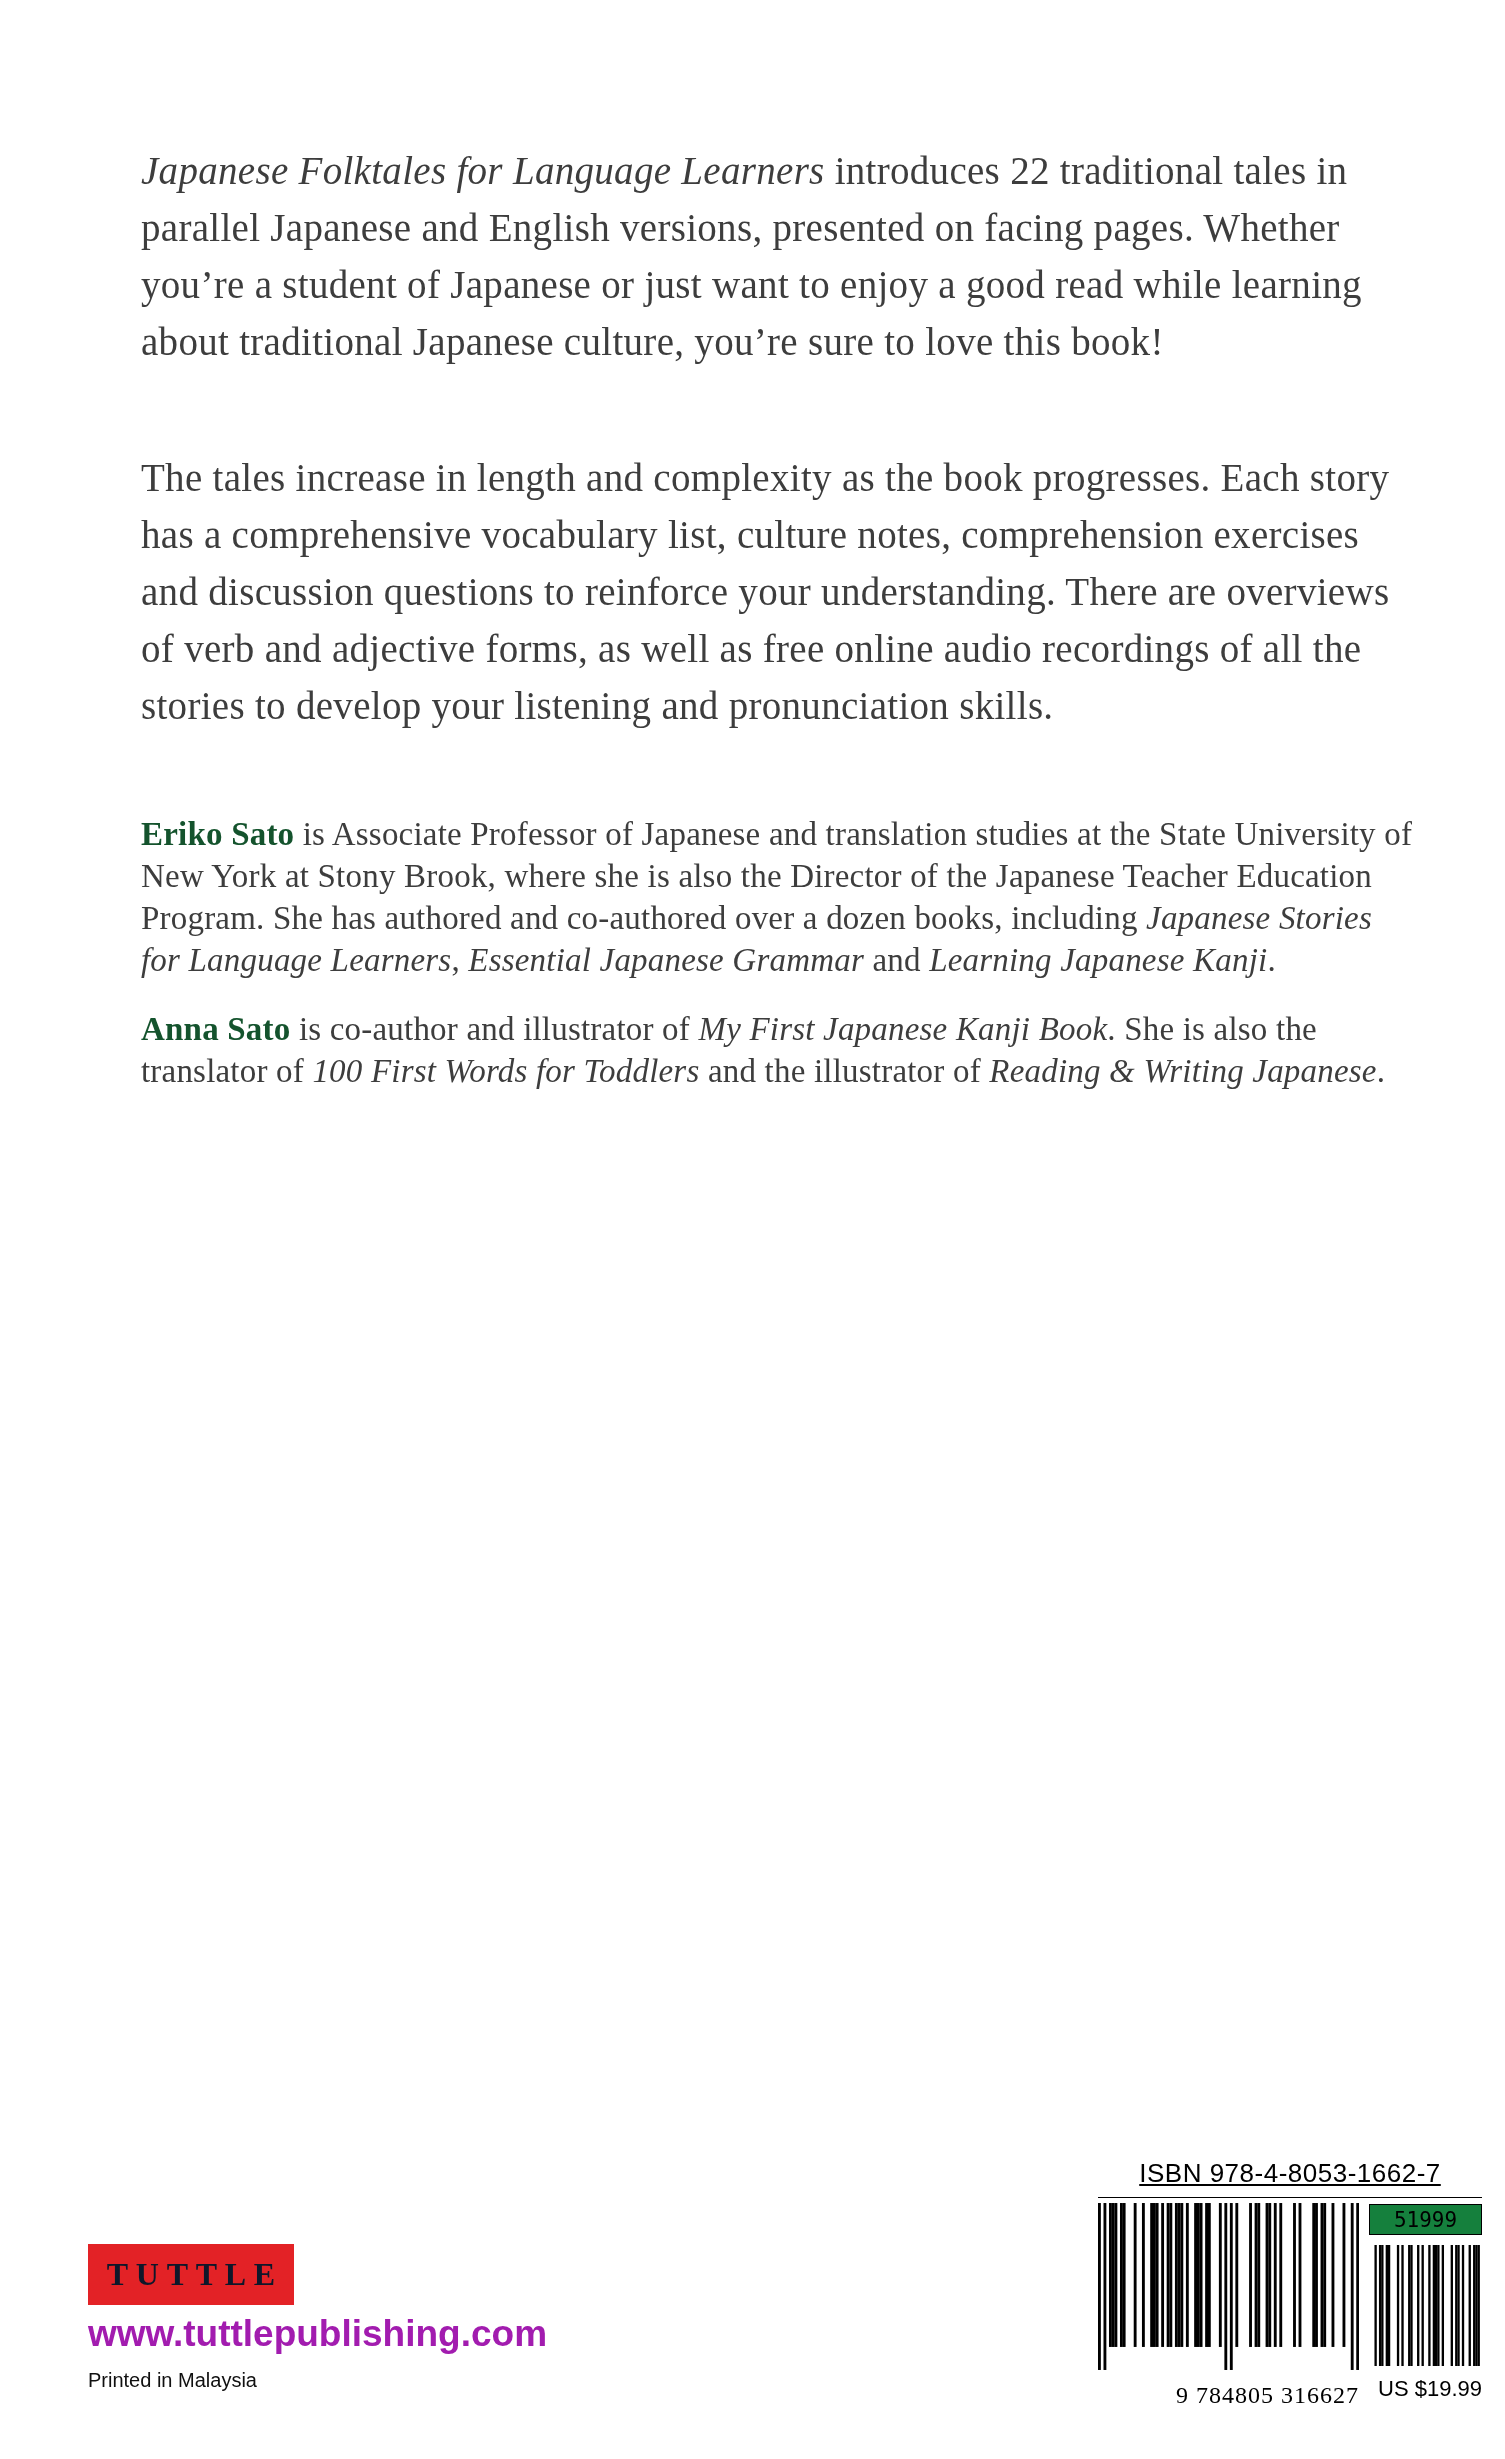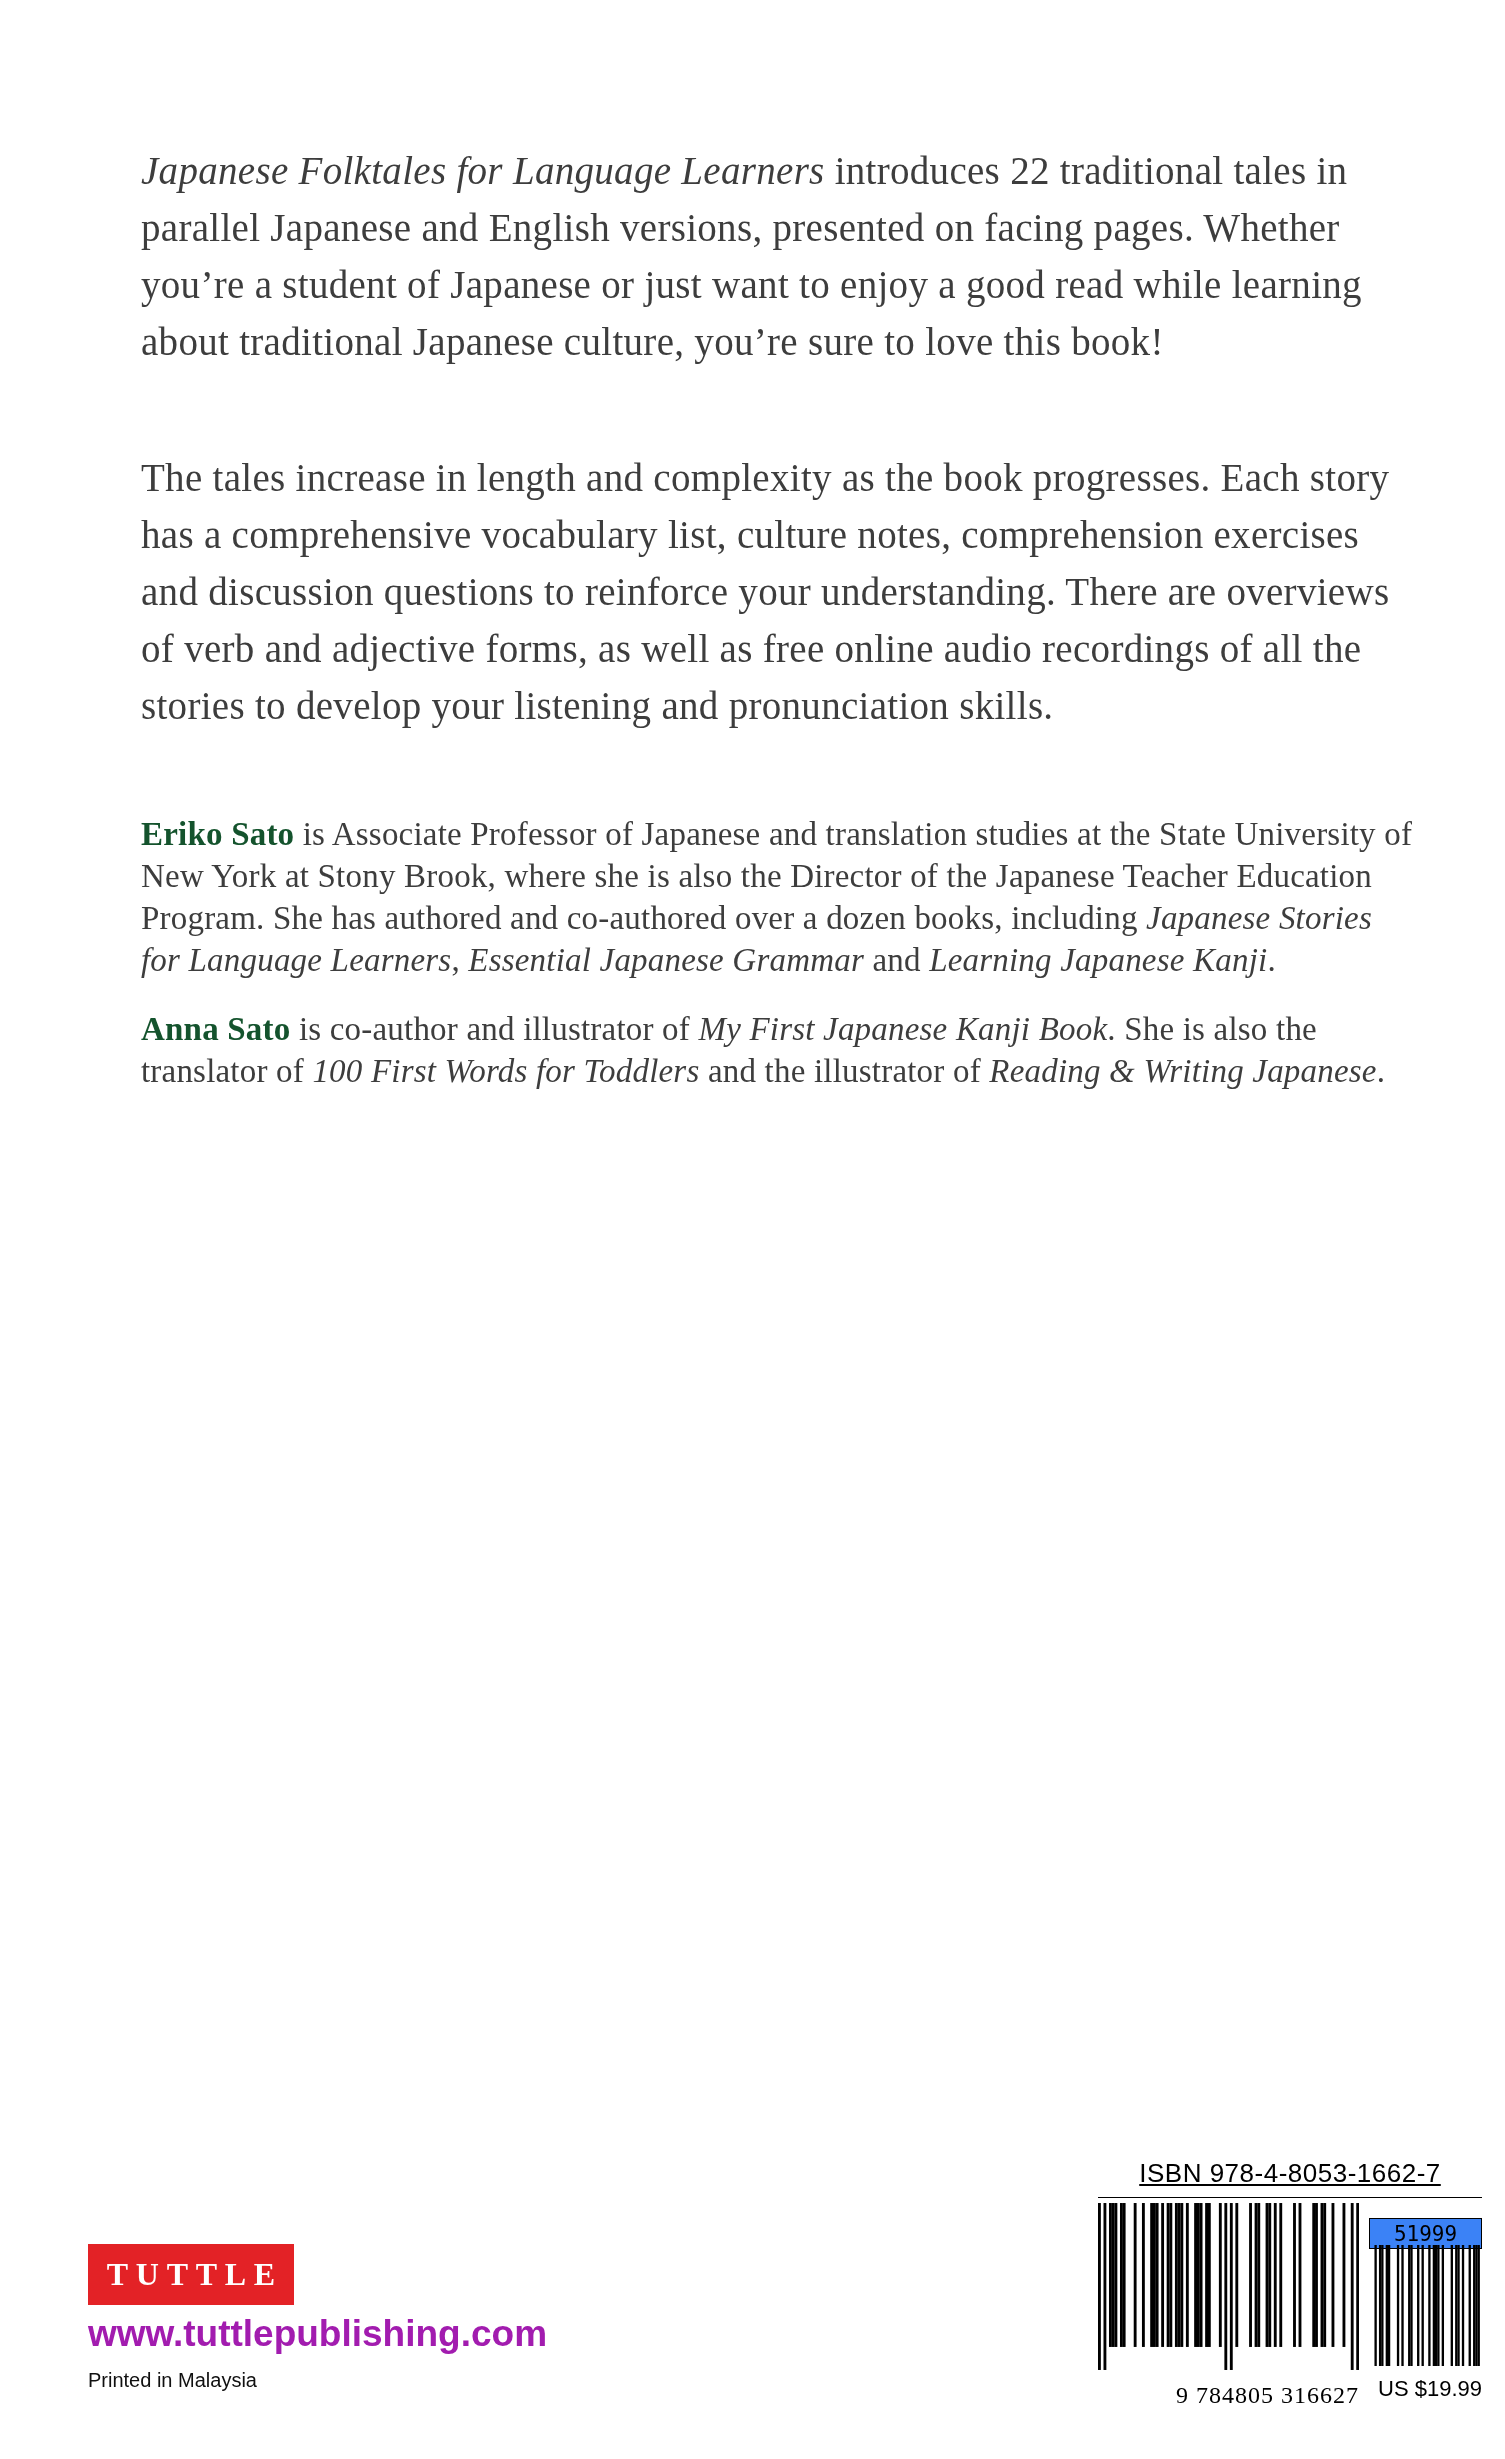--- a/index.html
+++ b/index.html
@@ -10,44 +10,44 @@
   .copy{position:absolute;left:141px;top:142px;width:1278px;}
   .para-lead{font-size:39px;line-height:57px;margin:0 0 79px 0;letter-spacing:0.3px;font-weight:400;}
   .para-bio{font-size:33px;line-height:42px;margin:0 0 27px 0;letter-spacing:0.2px;}
   .italic{font-style:italic;}
   .bold{font-weight:700;color:#14532d;}
 
   
   .tuttle-logo{
     position:absolute;left:88px;top:2244px;width:206px;height:61px;
     display:flex;align-items:center;justify-content:center;
-    color:#ffffff;font-family:"Liberation Serif",serif;font-weight:700;
+    color:#0f172a;font-family:"Liberation Serif",serif;font-weight:700;
     font-size:32px;letter-spacing:7.7px;text-indent:7.7px;background:#e32226;
   }
   .website{
     position:absolute;left:88px;top:2313px;
     font-family:"Liberation Sans",sans-serif;font-weight:700;font-size:37px;color:#a21caf;
   }
   .printed{
     position:absolute;left:88px;top:2369px;
     font-family:"Liberation Sans",sans-serif;font-size:20px;color:#101010;
   }
 
   
   .barcode{position:absolute;left:1098px;top:2158px;width:384px;color:#000;}
   .isbn-label{
     text-align:center;font-family:"Liberation Sans",sans-serif;
     font-size:26px;letter-spacing:0.5px;padding-bottom:7.7px;color:#000;text-decoration:underline;
   }
   .isbn-rule{border-top:1.9px solid #000;height:0;}
   .bars{position:relative;height:240px;margin-top:3.8px;}
   .addon-label{
-    position:absolute;right:0;top:17px;width:113px;height:31px;border:1.9px solid #000;
+    position:absolute;right:0;top:3px;width:113px;height:31px;border:1.9px solid #000;
     box-sizing:border-box;display:flex;align-items:center;justify-content:center;
-    font-family:"DejaVu Sans Mono",monospace;font-size:21px;background:#3b82f6;
+    font-family:"DejaVu Sans Mono",monospace;font-size:21px;background:#15803d;
   }
   svg.main-bars{position:absolute;left:0;top:1.9px;}
   svg.main-bars rect, svg.addon-bars rect{fill:#000;}
   svg.addon-bars{position:absolute;right:1.9px;top:44px;}
   .ean-number{
     position:absolute;left:0;top:181px;width:261px;text-align:right;
     font-family:Liberation Serif, serif;font-size:24px;letter-spacing:1px;
   }
   .price{
     position:absolute;right:0;top:175px;

